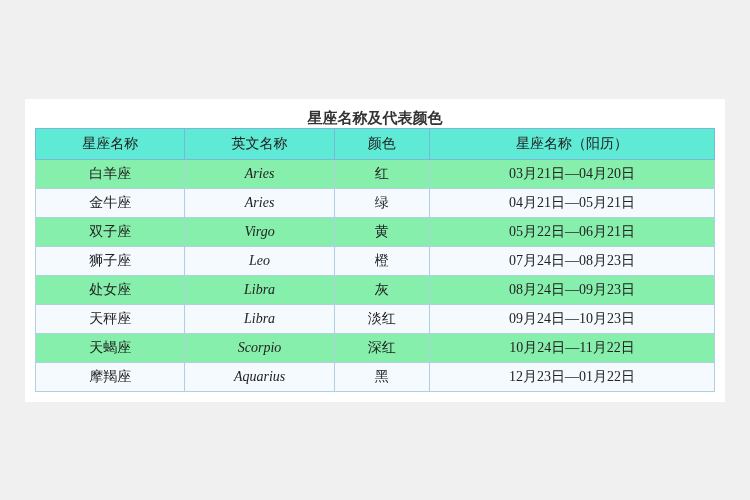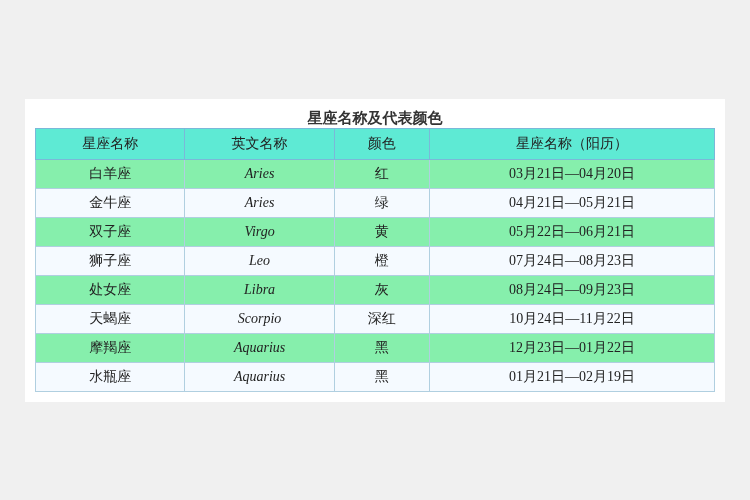--- a/index.html
+++ b/index.html
@@ -109,32 +109,32 @@
           <td>橙</td>
           <td>07月24日—08月23日</td>
         </tr>
         <tr>
           <td>处女座</td>
           <td>Libra</td>
           <td>灰</td>
           <td>08月24日—09月23日</td>
         </tr>
         <tr>
+          <td>天秤座</td>
+          <td>Libra</td>
+          <td>淡红</td>
+          <td>09月24日—10月23日</td>
+        </tr>
+        <tr>
           <td>天蝎座</td>
           <td>Scorpio</td>
           <td>深红</td>
           <td>10月24日—11月22日</td>
         </tr>
         <tr>
           <td>摩羯座</td>
           <td>Aquarius</td>
           <td>黑</td>
           <td>12月23日—01月22日</td>
         </tr>
-        <tr>
-          <td>水瓶座</td>
-          <td>Aquarius</td>
-          <td>黑</td>
-          <td>01月21日—02月19日</td>
-        </tr>
       </tbody>
   </table>
 </div>
 
 </body></html>

